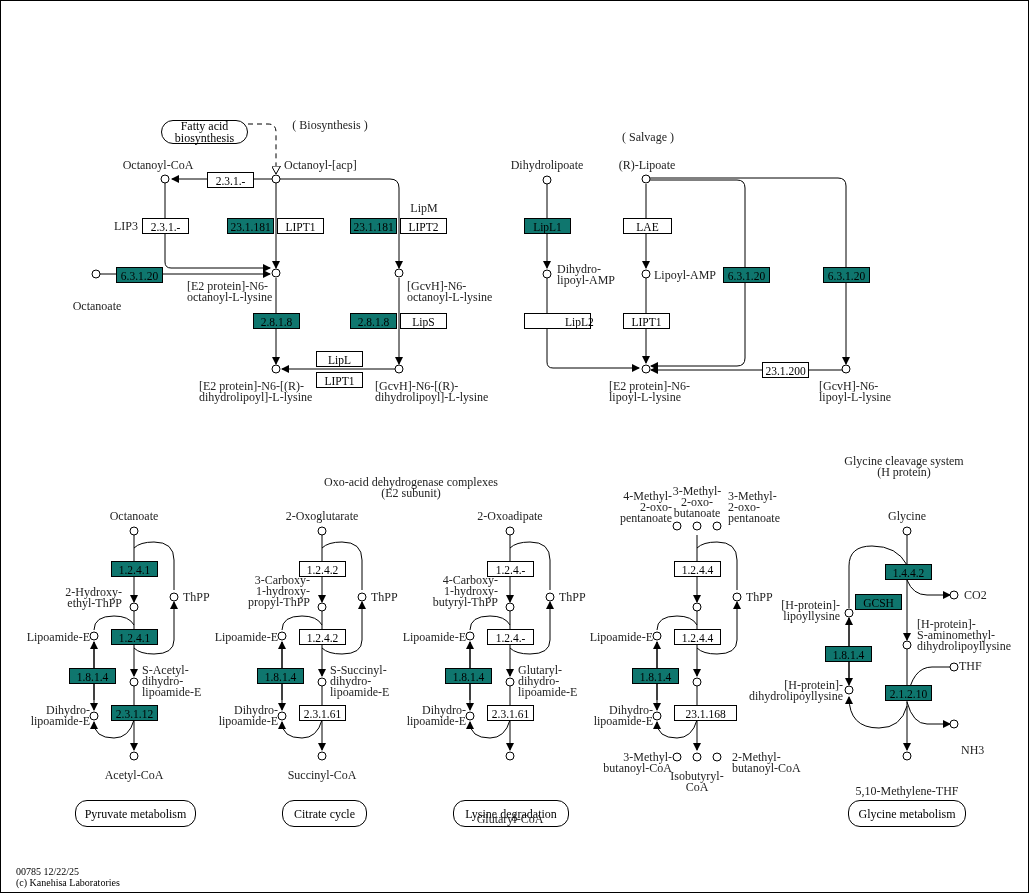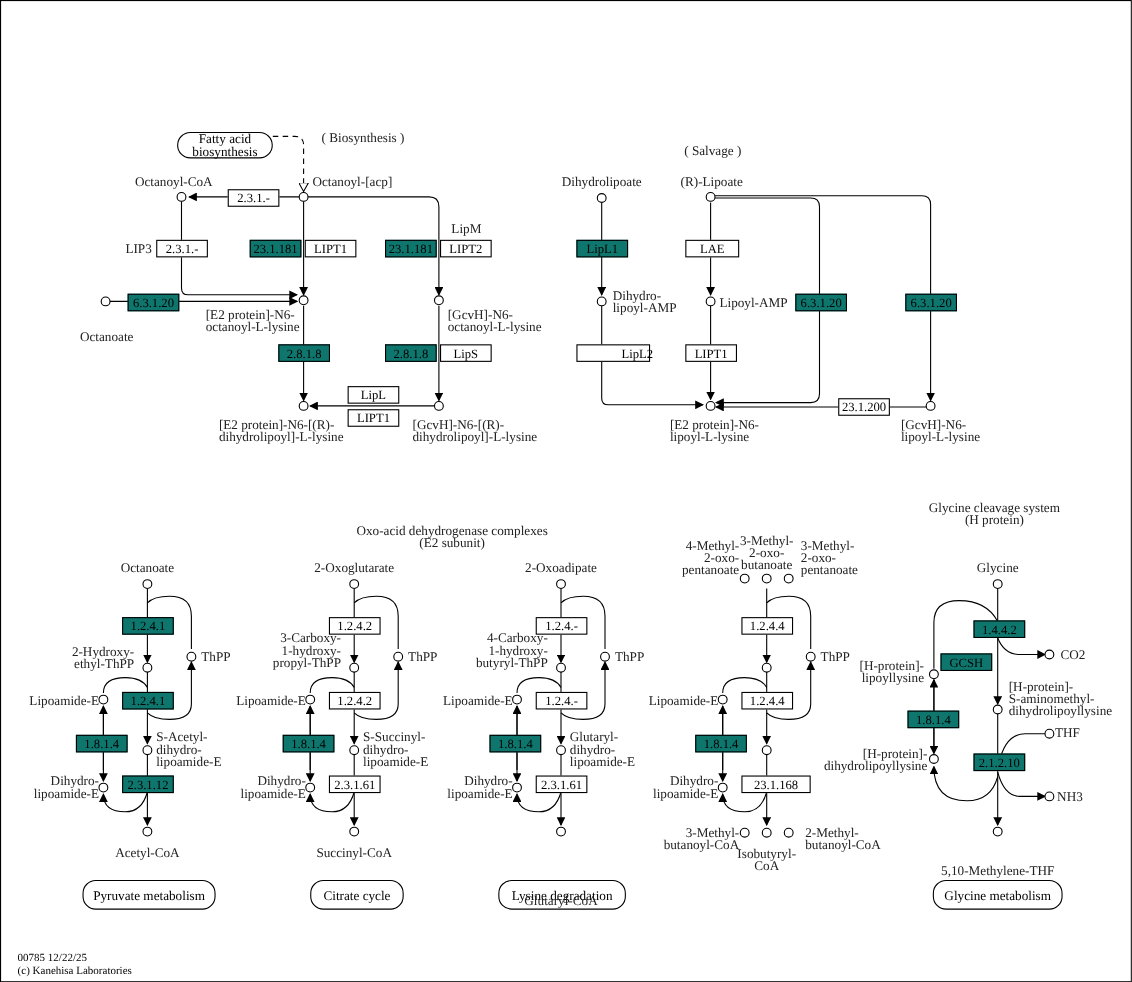--- a/index.html
+++ b/index.html
@@ -294,18 +294,18 @@
   <div class="lbl r" style="left:840px; top:600px;">[H-protein]-
 lipoyllysine</div>
   <div class="lbl" style="left:917px; top:619px;">[H-protein]-
 S-aminomethyl-
 dihydrolipoyllysine</div>
   <div class="box g" style="left:825px; top:646px; width:47px;">1.8.1.4</div>
   <div class="lbl" style="left:959px; top:661px;">THF</div>
   <div class="lbl r" style="left:843px; top:680px;">[H-protein]-
 dihydrolipoyllysine</div>
   <div class="box g" style="left:885px; top:685px; width:47px;">2.1.2.10</div>
-  <div class="lbl" style="left:961px; top:719px;">NH3</div>
+  <div class="lbl" style="left:961px; top:745px;">NH3</div>
   <div class="lbl c" style="left:907px; top:770px;margin-top:16px;">5,10-Methylene-THF</div>
 
   <div class="footer">00785 12/22/25
 (c) Kanehisa Laboratories</div>
 </div>
 
 </body></html>

